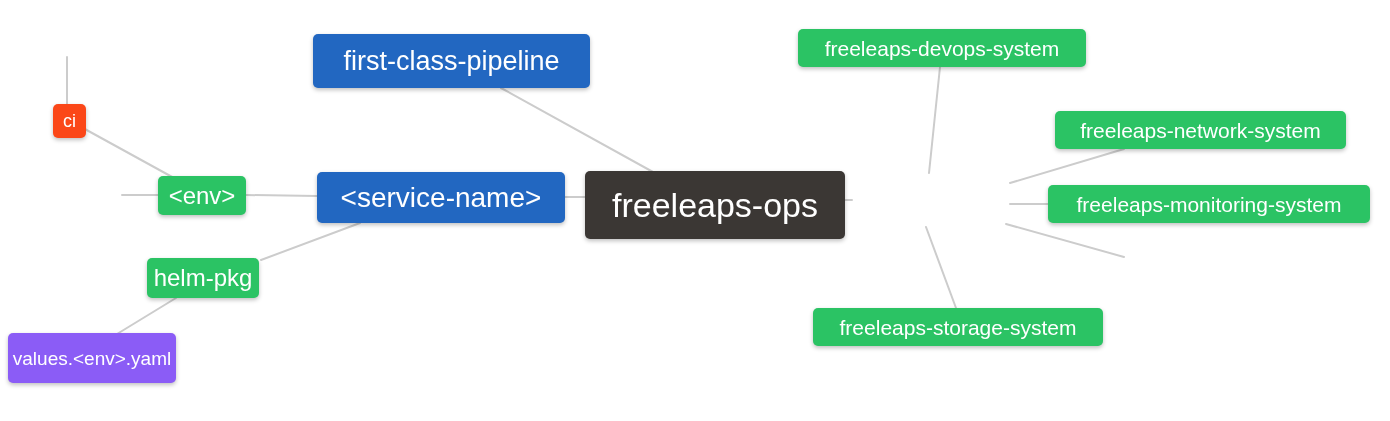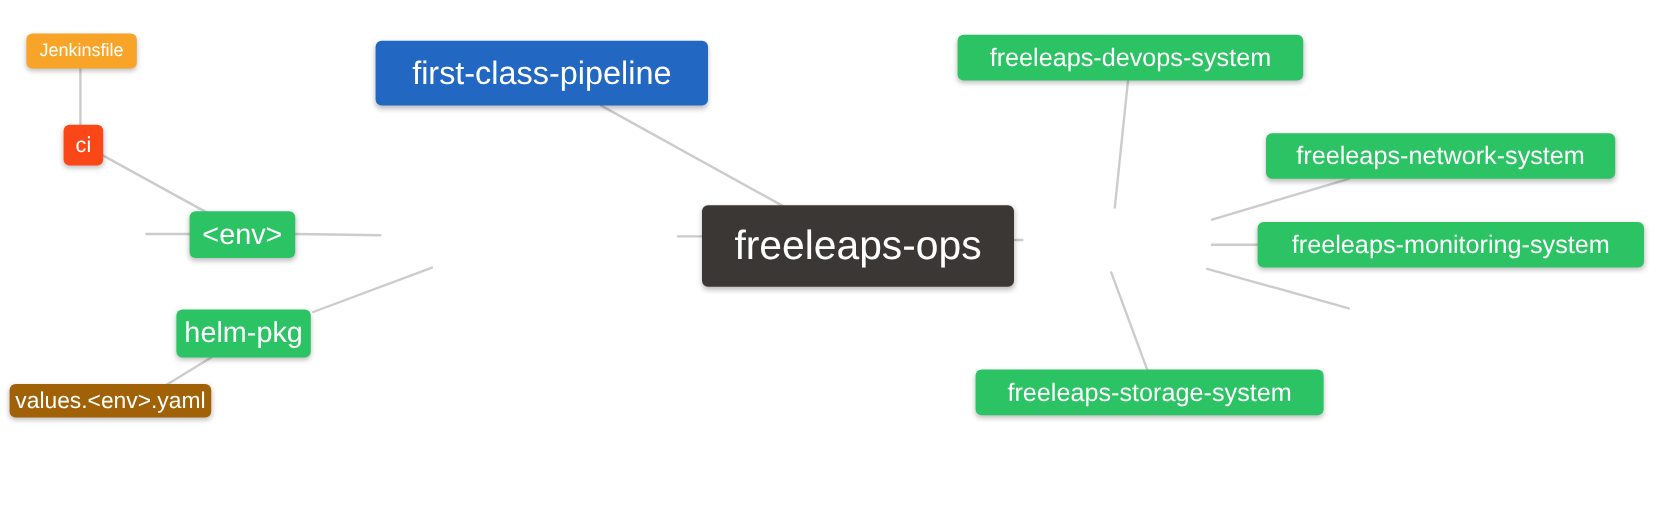--- a/index.html
+++ b/index.html
@@ -52,24 +52,24 @@
       <line x1="176" y1="298" x2="117" y2="334" stroke="#cccccc" stroke-width="2" stroke-linecap="round"></line>
       <line x1="501" y1="88" x2="653" y2="172" stroke="#cccccc" stroke-width="2" stroke-linecap="round"></line>
       <line x1="565" y1="197" x2="585" y2="197" stroke="#cccccc" stroke-width="2" stroke-linecap="round"></line>
       <line x1="845" y1="200" x2="852" y2="200" stroke="#cccccc" stroke-width="2" stroke-linecap="round"></line>
       <line x1="929" y1="173" x2="940" y2="67" stroke="#cccccc" stroke-width="2" stroke-linecap="round"></line>
       <line x1="1010" y1="183" x2="1124" y2="149" stroke="#cccccc" stroke-width="2" stroke-linecap="round"></line>
       <line x1="1010" y1="204" x2="1048" y2="204" stroke="#cccccc" stroke-width="2" stroke-linecap="round"></line>
       <line x1="1006" y1="224" x2="1124" y2="257" stroke="#cccccc" stroke-width="2" stroke-linecap="round"></line>
       <line x1="926" y1="227" x2="956" y2="308" stroke="#cccccc" stroke-width="2" stroke-linecap="round"></line>
     </svg>
-<div class="node" style="left: 22px; top: 28px; width: 92px; height: 29px; font-size: 15px; background: rgb(247, 164, 40);">Jenkinsfile</div>
     <div class="node" style="left: 53px; top: 104px; width: 33px; height: 34px; font-size: 18px; background: rgb(251, 71, 24);">ci</div>
     <div class="node" style="left: 158px; top: 176px; width: 88px; height: 39px; font-size: 24px; background: rgb(43, 195, 100);">&lt;env&gt;</div>
     <div class="node" style="left: 147px; top: 258px; width: 112px; height: 40px; font-size: 24px; background: rgb(43, 195, 100);">helm-pkg</div>
-    <div class="node" style="left: 8px; top: 320px; width: 168px; height: 28px; font-size: 19px; background: #a16207;">values.&lt;env&gt;.yaml</div>
+    <div class="node" style="left: 8px; top: 333px; width: 168px; height: 50px; font-size: 19px; background: #8b5cf6;">values.&lt;env&gt;.yaml</div>
     <div class="node" style="left: 313px; top: 34px; width: 277px; height: 54px; font-size: 27px; background: rgb(34, 103, 193);">first-class-pipeline</div>
+    <div class="node" style="left: 317px; top: 172px; width: 248px; height: 51px; font-size: 28px; background: rgb(34, 103, 193);">&lt;service-name&gt;</div>
     <div class="node" style="left: 585px; top: 171px; width: 260px; height: 68px; font-size: 34px; background: rgb(59, 55, 52);">freeleaps-ops</div>
     <div class="node" style="left: 1055px; top: 111px; width: 291px; height: 38px; font-size: 21px; background: rgb(43, 195, 100);">freeleaps-network-system</div>
     <div class="node" style="left: 798px; top: 29px; width: 288px; height: 38px; font-size: 21px; background: rgb(43, 195, 100);">freeleaps-devops-system</div>
     <div class="node" style="left: 1048px; top: 185px; width: 322px; height: 38px; font-size: 21px; background: rgb(43, 195, 100);">freeleaps-monitoring-system</div>
     <div class="node" style="left: 813px; top: 308px; width: 290px; height: 38px; font-size: 21px; background: rgb(43, 195, 100);">freeleaps-storage-system</div>
   </div>
 
 </body></html>

